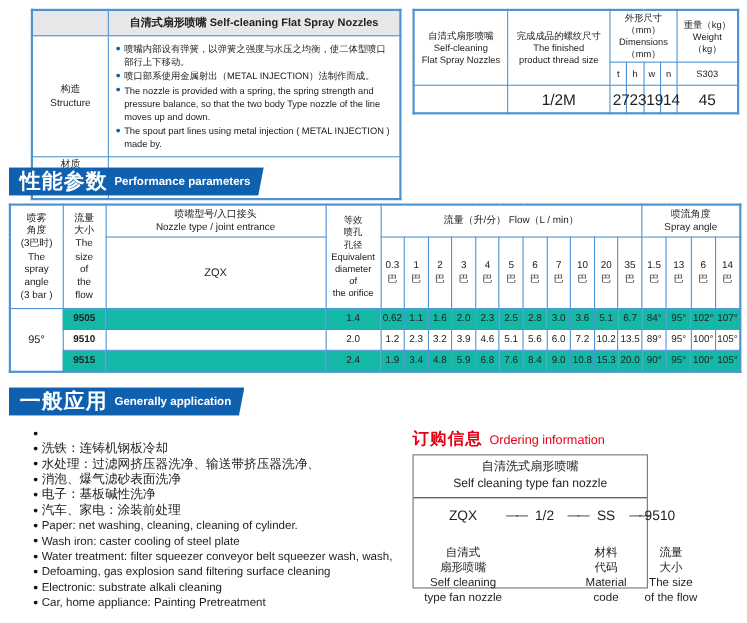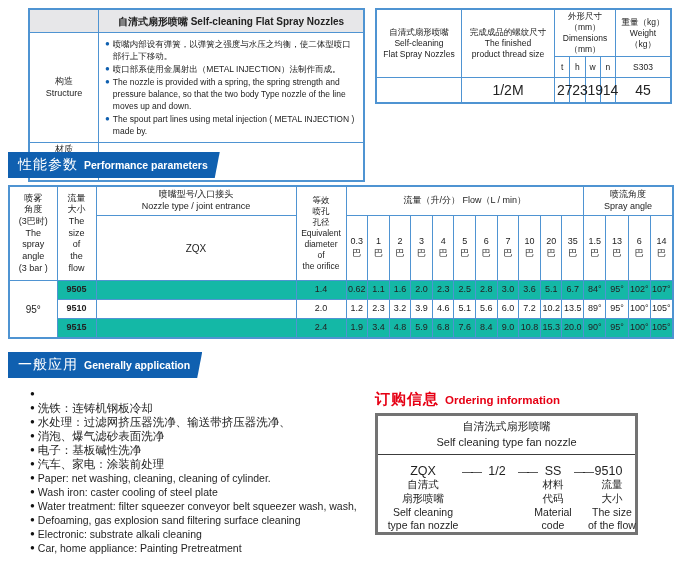--- a/index.html
+++ b/index.html
@@ -30,54 +30,54 @@
   .dims .c1{width:80px;margin-top:12px;} .dims .c2{width:88px;}
   .dims .cs{width:21px;} .dims .cw{width:50px;}
   .dims .r1 td{height:24px;}
   .dims .r2 td{height:18px;}
   .dims .r3 td{height:22px;font-size:14px;}
 
   
   .banner{position:absolute;left:8px;height:26px;display:inline-flex;align-items:center;
           gap:6px;padding:0 12px 0 10px;background:#1060b0;color:#fff;
           clip-path:polygon(0 0,100% 0,calc(100% - 5px) 100%,0 100%);}
-  .banner .zh{font-size:14px;font-weight:normal;letter-spacing:1px;}
+  .banner .zh{font-size:19px;font-weight:bold;letter-spacing:1px;}
   .banner .en{font-size:10.5px;font-weight:bold;}
   .banner-red{position:absolute;display:inline-flex;align-items:baseline;gap:6px;color:#e60014;}
   .banner-red .zh{font-size:15px;font-weight:bold;letter-spacing:1px;text-align:right;}
-  .banner-red .en{font-size:11.5px;font-weight:bold;}
+  .banner-red .en{font-size:11.5px;font-weight:normal;}
 
   
   .perf{position:absolute;left:8px;top:185px;width:664px;border:2px solid #4f94d2;}
   .perf td{font-size:9px;padding:0 1px;}
   .perf .g1 td{height:28px;}
   .perf .g2 td{height:64px;}
   .perf .dr td{height:18px;}
   .perf .gray{background:#14b8a6;}
   .perf .model{font-weight:bold;}
   .perf .zqx{font-size:10px;}
 
   
   .applist{position:absolute;left:30px;}
   .app-line{display:flex;align-items:flex-start;height:14px;}
   .app-line .dot{line-height:14px;}
   .app-zh .txt{font-size:11.5px;line-height:14px;}
   .app-en .txt{font-size:10.5px;line-height:14px;}
 
   
-  .order-box{position:absolute;left:375px;top:413px;width:263px;height:122px;
-             border:3px solid #737373;box-sizing:border-box;}
+  .order-box{position:absolute;left:375px;top:413px;width:214px;height:122px;
+             border:1px solid #737373;box-sizing:border-box;}
   .order-head{border-bottom:1px solid #3c3c3c;text-align:center;font-size:11px;
               line-height:1.45;padding:3px 0;}
   .order-grid{display:grid;grid-template-columns:78px 14px 42px 14px 42px 14px 1fr;
               padding:0 6px;align-items:center;}
   .order-grid.codes{margin-top:9px;font-size:12.5px;}
   .order-grid .code{text-align:center;}
   .order-grid .sep{text-align:center;font-size:11px;letter-spacing:-2px;}
-  .order-grid.labels{margin-top:0;}
+  .order-grid.labels{margin-top:20px;}
   .order-grid .lbl{justify-self:center;width:max-content;text-align:center;
                    font-size:10.5px;line-height:1.32;}
   .order-grid .l1{grid-column:1;} .order-grid .l2{grid-column:3;}
   .order-grid .l3{grid-column:5;} .order-grid .l4{grid-column:7;}
 </style>
 </head>
 <body>
 
 <div class="page">
 

